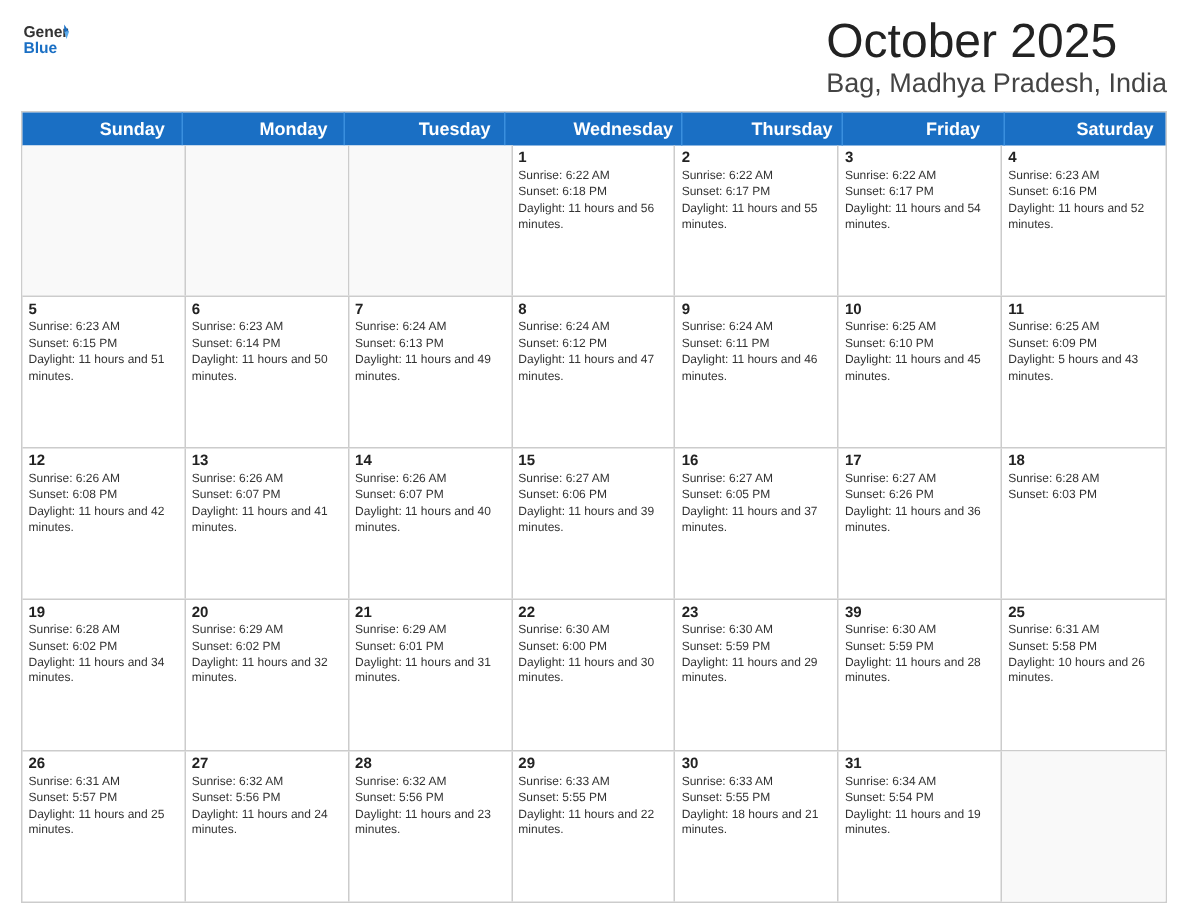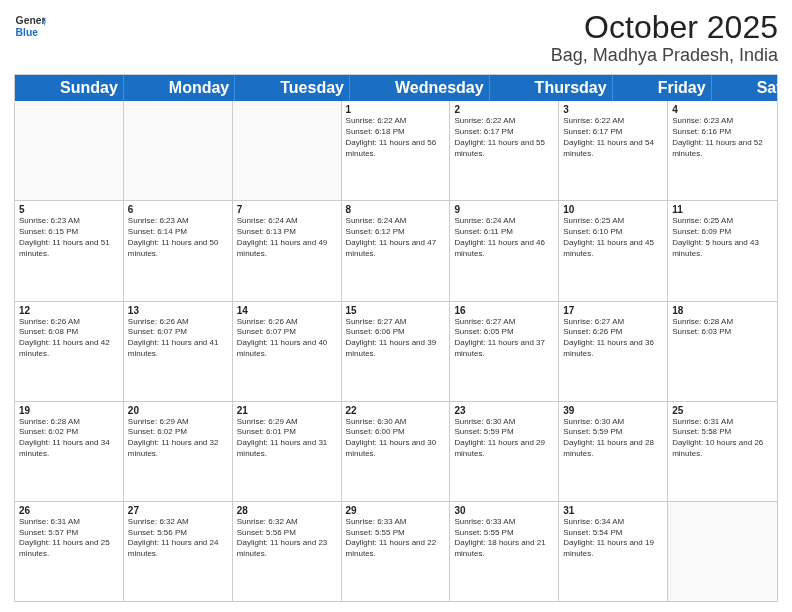--- a/index.html
+++ b/index.html
@@ -26,21 +26,20 @@
     .logo {
       display: flex;
       align-items: center;
       gap: 4px;
     }
     .logo-icon {
       width: 32px;
       height: 32px;
     }
     .title-block {
-      text-align: right;
     }
     .month-title {
       font-size: 32px;
       font-weight: 300;
       color: #222;
       line-height: 1.1;
     }
     .location {
       font-size: 18px;
       color: #444;
@@ -51,21 +50,21 @@
       flex-direction: column;
       border: 1px solid #ccc;
     }
     .cal-header {
       display: grid;
       grid-template-columns: repeat(7, 1fr);
       background: #1a6fc4;
     }
     .cal-header-cell {
       color: #fff;
-      font-size: 16px;
+      font-size: 12px;
       font-weight: bold;
       padding: 4px 5px;
       text-align: center;
       border-right: 1px solid #3a8fde;
       margin-left: 40px;
     }
     .cal-header-cell:last-child { border-right: none; }
     .cal-body {
       flex: 1;
       display: flex;

